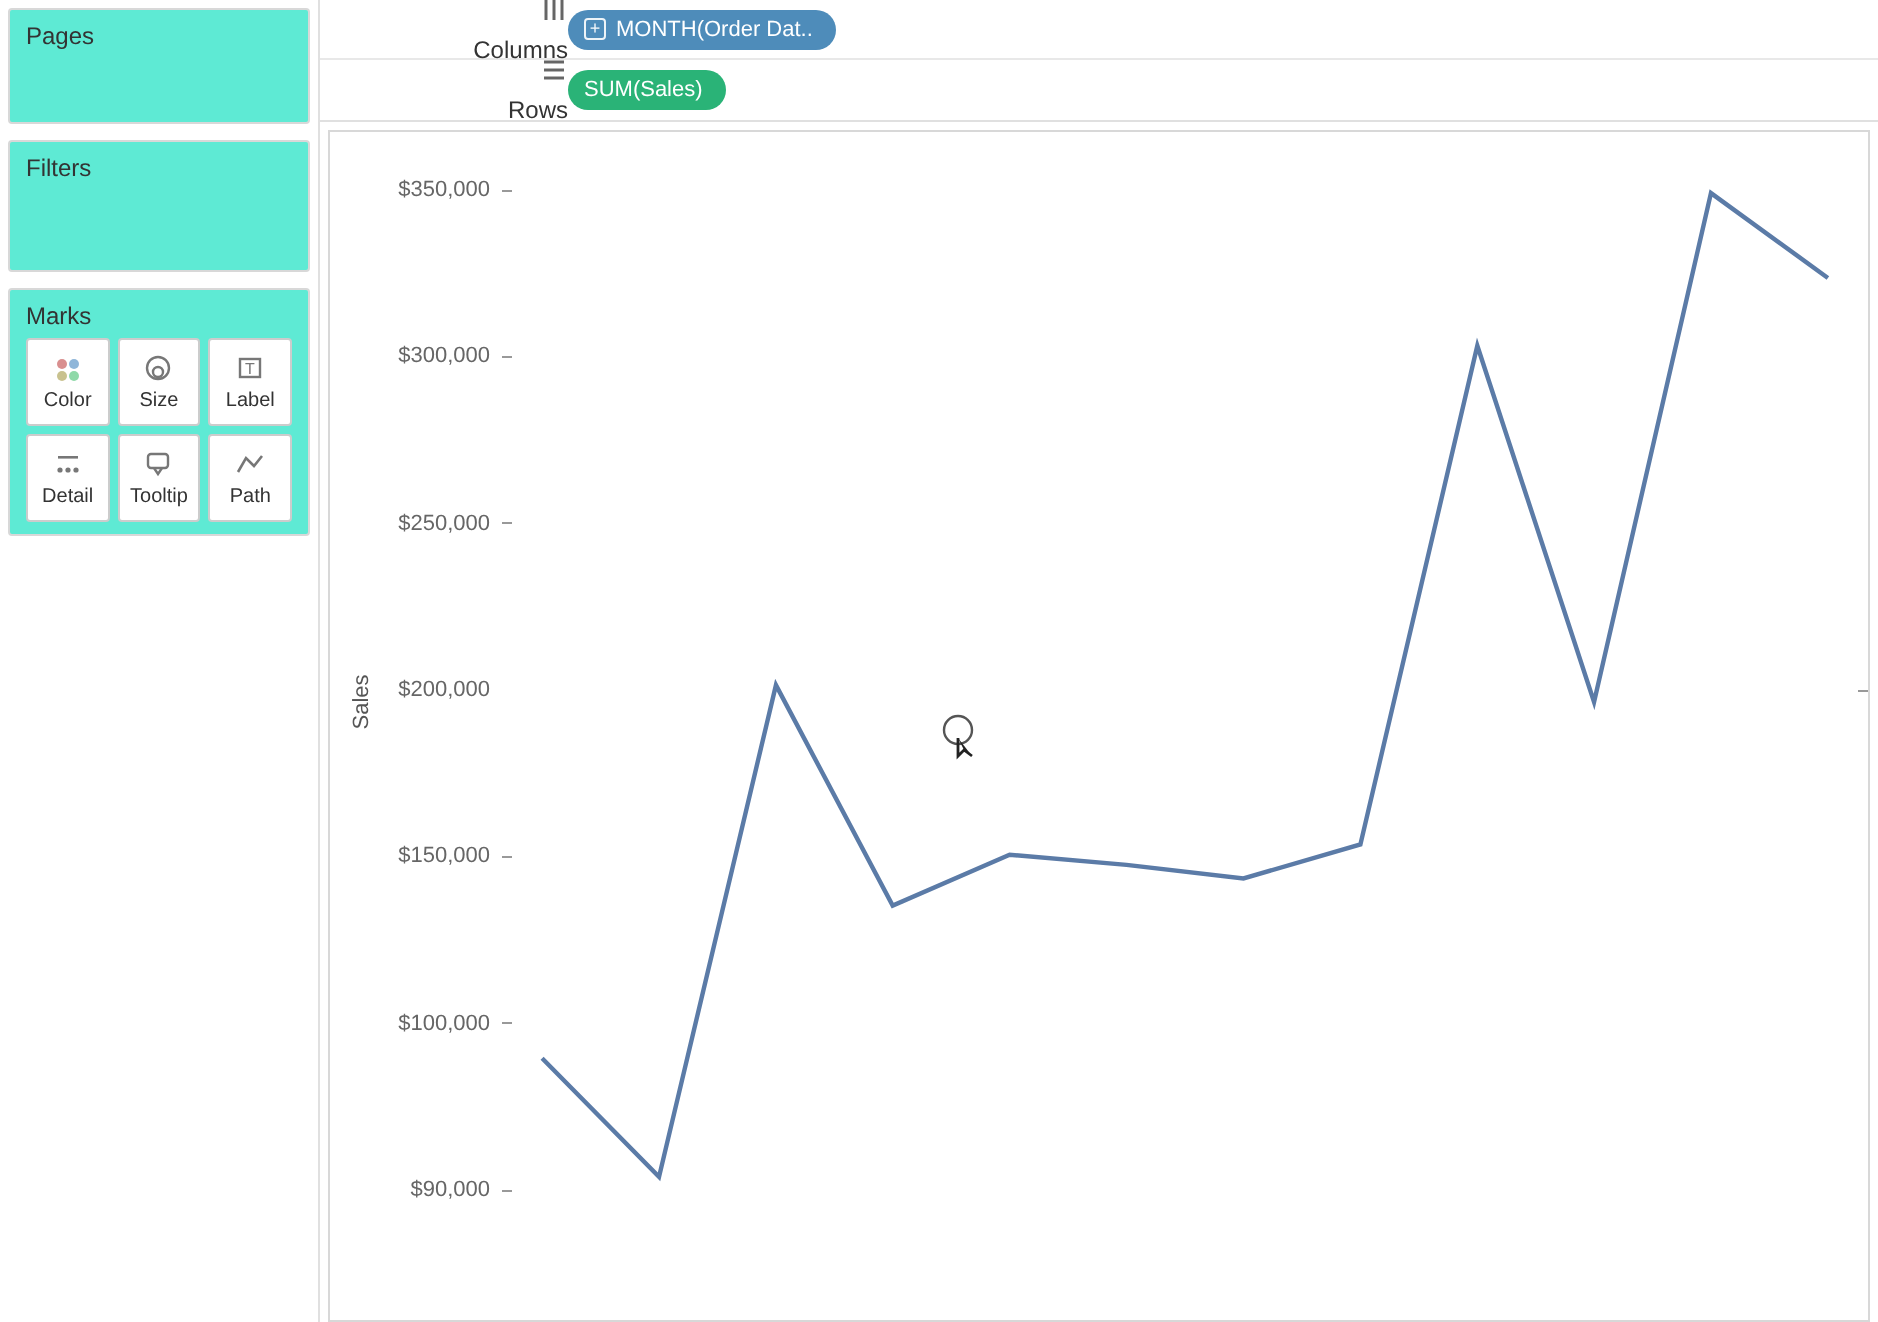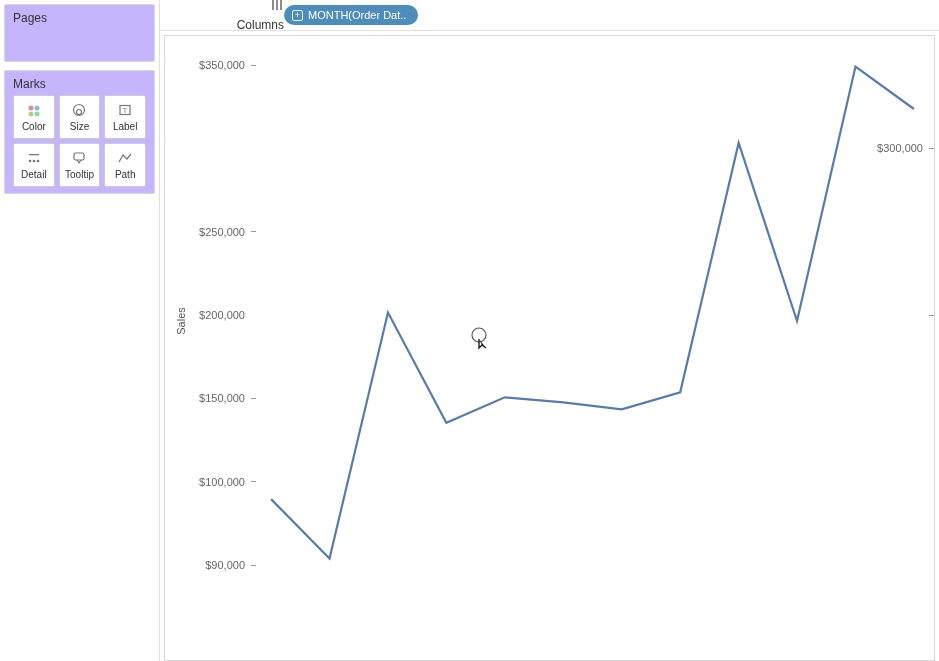--- a/index.html
+++ b/index.html
@@ -21,21 +21,21 @@
   .left {
     width: 160px;
     display: flex;
     flex-direction: column;
     border-right: 1px solid #e0e0e0;
   }
   .card {
     border: 1px solid #d8d8d8;
     border-radius: 2px;
     margin: 4px;
-    background: #c4b5fd;
+    background: #5eead4;
   }
   .card-title {
     padding: 6px 8px 4px 8px;
     font-size: 12px;
     color: #333;
   }
   .pages-card { height: 58px; }
   .filters-card { height: 66px; }
   .marks-card { padding-bottom: 6px; }
   .mark-type-select {
@@ -183,20 +183,23 @@
     pointer-events: none;
   }
 </style>
 </head>
 <body>
 
 <div class="root">
   <div class="left">
     <div class="card pages-card">
       <div class="card-title">Pages</div>
+    </div>
+    <div class="card filters-card">
+      <div class="card-title">Filters</div>
     </div>
     <div class="card marks-card">
       <div class="card-title">Marks</div>
       <div class="marks-grid" id="marks-grid">
           <div class="mark-btn">
             <span class="icon">
               <svg width="16" height="14">
                 <circle cx="5" cy="5" r="2.5" fill="#d98f8f"></circle>
                 <circle cx="11" cy="5" r="2.5" fill="#8fb6d9"></circle>
                 <circle cx="5" cy="11" r="2.5" fill="#c9c28f"></circle>
@@ -264,31 +267,44 @@
             <line x1="7" y1="2" x2="7" y2="12" stroke="#666" stroke-width="1.5"></line>
             <line x1="11" y1="2" x2="11" y2="12" stroke="#666" stroke-width="1.5"></line>
           </svg>
           <span>Columns</span>
         </div>
         <div class="pill pill-blue">
           <span class="plus-box">+</span>
           <span>MONTH(Order Dat..</span>
         </div>
       </div>
+      <div class="shelf-row">
+        <div class="shelf-label">
+          <svg width="14" height="14">
+            <line x1="2" y1="3" x2="12" y2="3" stroke="#666" stroke-width="1.5"></line>
+            <line x1="2" y1="7" x2="12" y2="7" stroke="#666" stroke-width="1.5"></line>
+            <line x1="2" y1="11" x2="12" y2="11" stroke="#666" stroke-width="1.5"></line>
+          </svg>
+          <span>Rows</span>
+        </div>
+        <div class="pill pill-green">
+          <span>SUM(Sales)</span>
+        </div>
+      </div>
     </div>
 
     <div class="viz">
       <div class="chart-body">
         <div class="y-axis-title">Sales</div>
         <div id="y-ticks-container">
             <div class="y-tick" style="top: 23px;">
               <span class="y-tick-label">$350,000</span>
               <span class="tick-mark"></span>
             </div>
-            <div class="y-tick" style="top: 106.333px; justify-content: flex-end;">
+            <div class="y-tick" style="top: 106.333px;">
               <span class="y-tick-label">$300,000</span>
               <span class="tick-mark"></span>
             </div>
             <div class="y-tick" style="top: 189.667px;">
               <span class="y-tick-label">$250,000</span>
               <span class="tick-mark"></span>
             </div>
             <div class="y-tick" style="top: 273px; justify-content: space-between;">
               <span class="y-tick-label">$200,000</span>
               <span class="tick-mark"></span>

